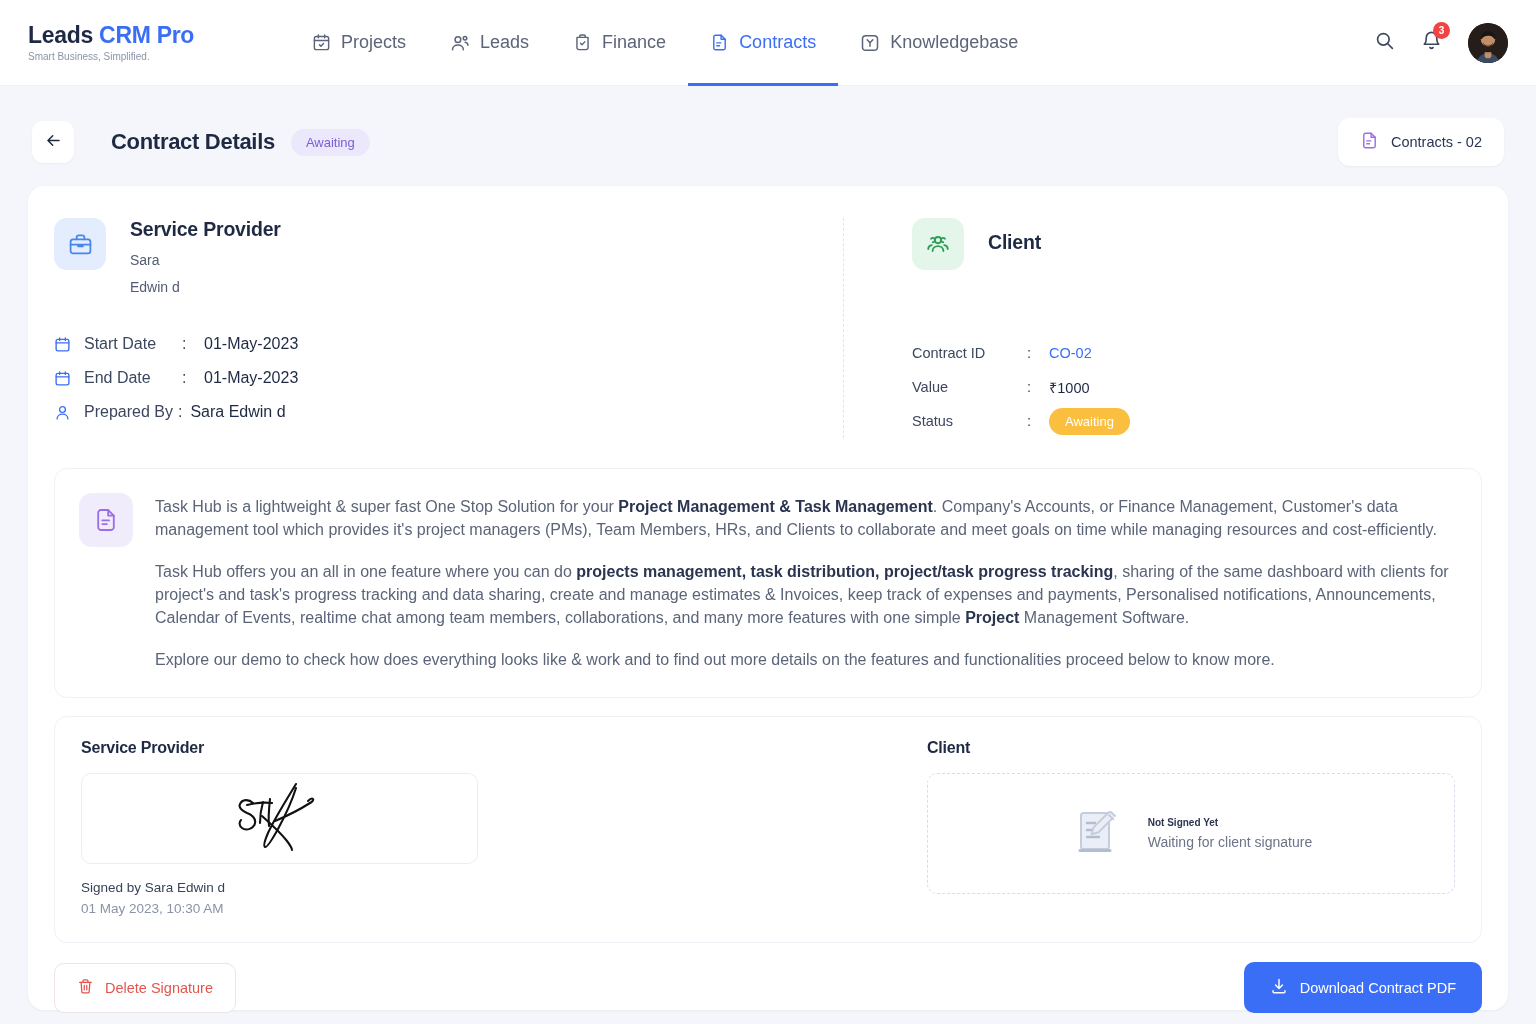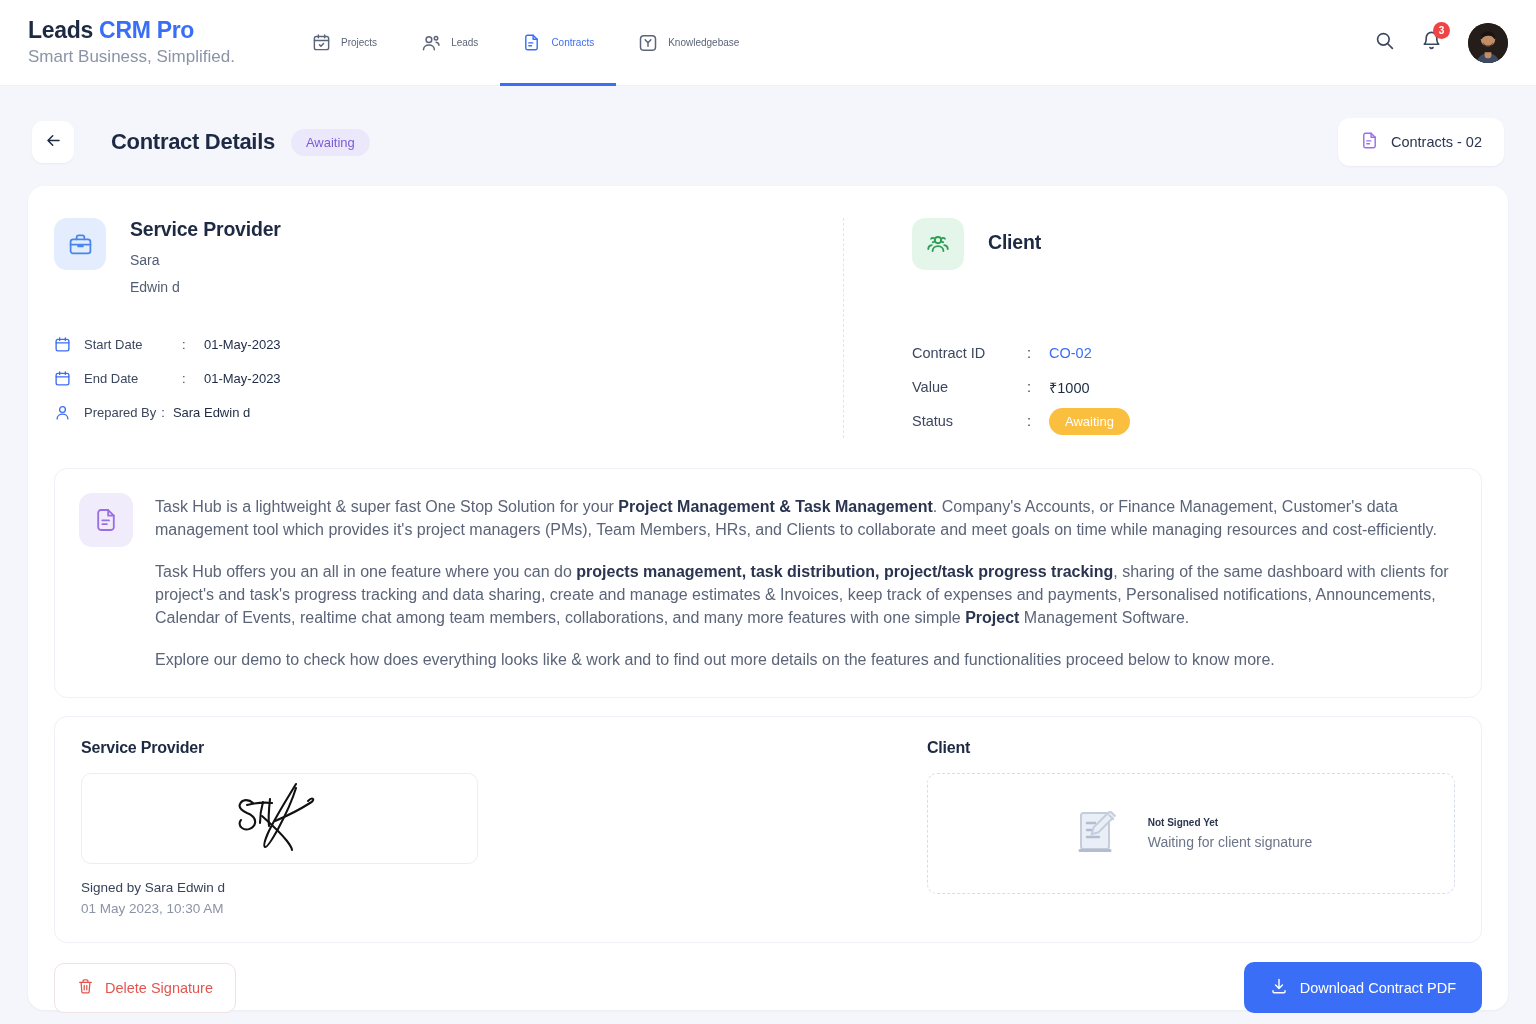--- a/index.html
+++ b/index.html
@@ -15,27 +15,27 @@
   .topnav {
     height: 86px; background: #ffffff;
     display: flex; align-items: center;
     padding: 0 28px 0 28px;
     border-bottom: 1px solid #eef1f6;
     position: relative;
   }
   .brand { width: 262px; flex: none; }
   .brand-title { font-size: 23px; font-weight: 700; letter-spacing: -0.3px; line-height: 1.12; }
   .brand-title .accent { color: #3b6ef6; }
-  .brand-sub { font-size: 17px; color: #8b93a7; margin-top: 3px; }
+  .brand-sub { font-size: 10px; color: #8b93a7; margin-top: 3px; }
 
   .nav-items { display: flex; align-items: center; height: 86px; gap: 0; }
   .nav-item {
     display: flex; align-items: center; gap: 10px;
     height: 86px; padding: 0 22px;
-    font-size: 10px; color: #5b6478; cursor: pointer;
+    font-size: 18px; color: #5b6478; cursor: pointer;
     position: relative;
   }
   .nav-item .nav-label { white-space: nowrap; }
   .nav-item.active { color: #3b6ef6; font-weight: 500; }
   .nav-item.active::after {
     content: ""; position: absolute; left: 0; right: 0; bottom: 0;
     height: 3px; background: #3b6ef6;
   }
   .nav-item svg { display: block; }
 
@@ -102,21 +102,21 @@
   .party-icon {
     width: 52px; height: 52px; border-radius: 13px;
     display: flex; align-items: center; justify-content: center; flex: none;
   }
   .icon-blue { background: #e3edfd; }
   .icon-green { background: #e4f6e9; }
   .party-title { font-size: 19.5px; font-weight: 700; letter-spacing: -0.2px; }
   .party-name { font-size: 14px; color: #525c72; margin-top: 11px; }
 
   .meta-list { margin-top: 32px; }
-  .meta-row { display: flex; align-items: center; height: 34px; font-size: 13px; }
+  .meta-row { display: flex; align-items: center; height: 34px; font-size: 16px; }
   .meta-row .mi { width: 30px; flex: none; display: flex; align-items: center; }
   .meta-label { color: #3c465e; }
   .meta-colon { color: #3c465e; }
   .meta-value { color: #1e2a44; }
 
   .kv-list { margin-top: 66px; }
   .kv-row { display: flex; align-items: center; height: 34px; font-size: 14.5px; }
   .kv-key { width: 115px; color: #3c465e; }
   .kv-colon { width: 22px; color: #3c465e; }
   .kv-val { color: #1e2a44; }
@@ -224,20 +224,30 @@
             <circle cx="9.5" cy="8" r="3.4"></circle>
             <path d="M3 20c0-3.4 2.9-5.6 6.5-5.6s6.5 2.2 6.5 5.6"></path>
             <circle cx="18" cy="6.4" r="2.1"></circle>
             <path d="M18.2 11.2c2 .3 3.3 1.5 3.3 3.4"></path>
           </svg>
       </span>
       <span class="nav-label">Leads</span>
     </div>
 
 
+    <div class="nav-item">
+      <span>
+        <svg width="19" height="19" viewBox="0 0 24 24" fill="none" stroke="#5b6478" stroke-width="1.8" stroke-linecap="round" stroke-linejoin="round">
+            <path d="M5 5.5h14a0 0 0 0 1 0 0v13a2.5 2.5 0 0 1-2.5 2.5h-9A2.5 2.5 0 0 1 5 18.5v-13z"></path>
+            <path d="M8.5 5.5V4a1.5 1.5 0 0 1 1.5-1.5h4A1.5 1.5 0 0 1 15.5 4v1.5"></path>
+            <path d="M9.5 13l1.9 1.9 3.4-3.7"></path>
+          </svg>
+      </span>
+      <span class="nav-label">Finance</span>
+    </div>
 
     <div class="nav-item active">
       <span>
         <svg width="19" height="19" viewBox="0 0 24 24" fill="none" stroke="#3b6ef6" stroke-width="1.8" stroke-linecap="round" stroke-linejoin="round">
             <path d="M14 2.8H7a2.2 2.2 0 0 0-2.2 2.2v14a2.2 2.2 0 0 0 2.2 2.2h10a2.2 2.2 0 0 0 2.2-2.2V8z"></path>
             <path d="M14 2.8V8h5.2"></path>
             <path d="M8.6 12.5h5M8.6 16h3.4"></path>
           </svg>
       </span>
       <span class="nav-label">Contracts</span>

